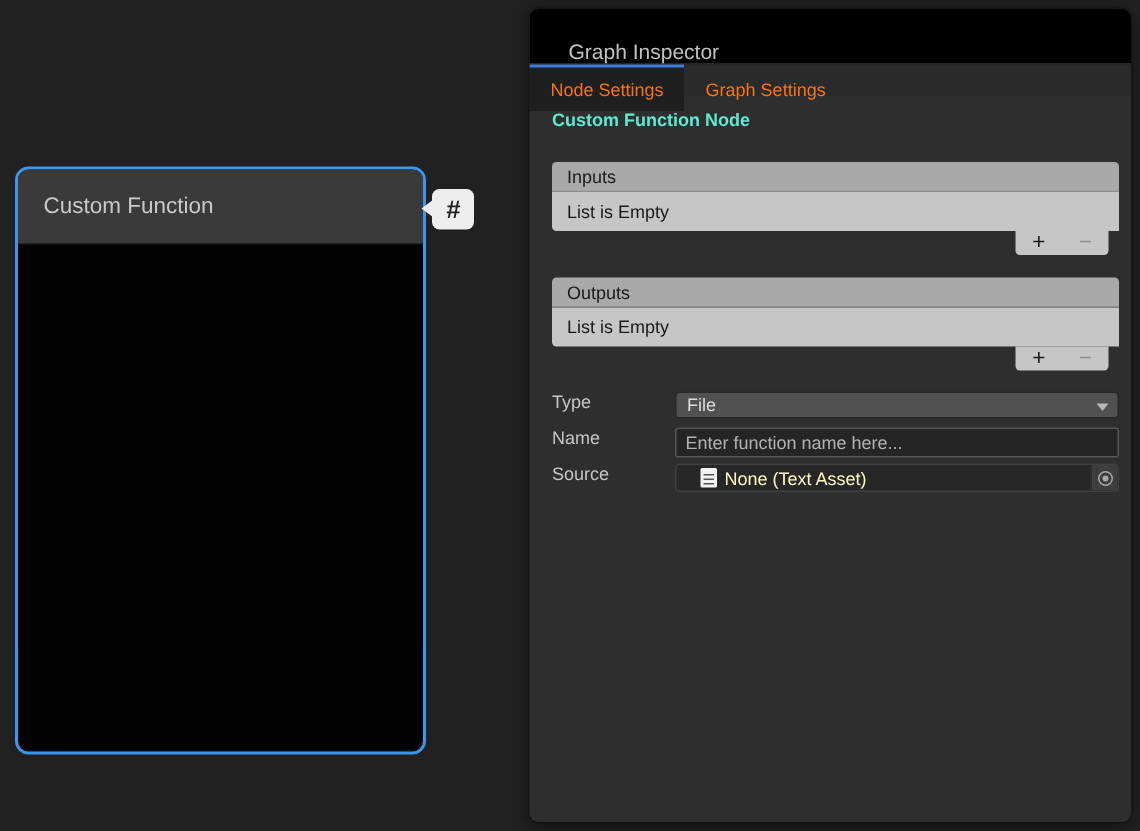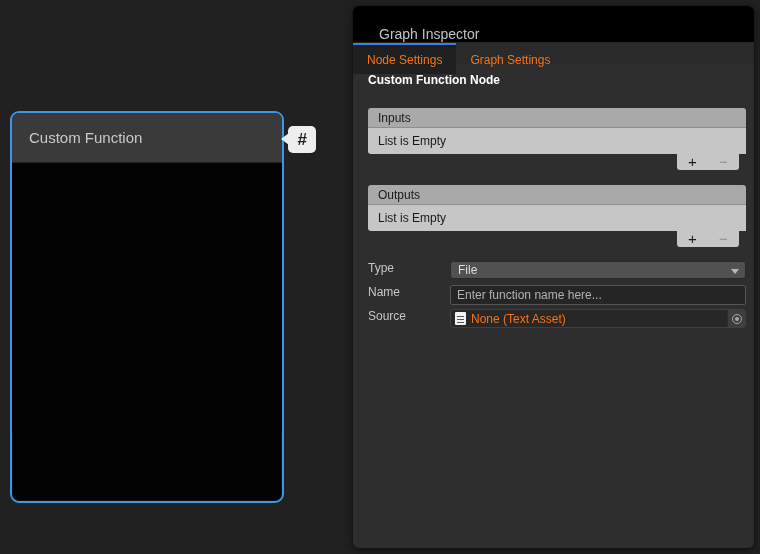--- a/index.html
+++ b/index.html
@@ -48,21 +48,21 @@
 
   .tabbar { height:21px; background:#2a2a2a; display:flex; }
   .tab {
     height:31px; display:flex; align-items:center; justify-content:center;
     padding:0 14px; font-size:12px; color:#f97316; border-top:2px solid transparent;
     cursor:default;
   }
   .tab.active { background:#1f1f1f; border-top:2px solid #3c7dde; }
 
   .content { padding:9px 8px 0 15px; }
-  .heading { color:#ffffff; font-size:12px; font-weight:bold; height:15px; }
+  .heading { color:#5eead4; font-size:12px; font-weight:bold; height:15px; }
 
   
   .rlist { margin-top:20px; }
   .rlist.second { margin-top:15px; }
   .rlist-header {
     height:20px; background:#a9a9a9; border-radius:3px 3px 0 0;
     display:flex; align-items:center; padding-left:10px;
     color:#191919; font-size:12px; border-bottom:1px solid #8e8e8e;
   }
   .rlist-body {
@@ -95,22 +95,22 @@
 
   .textfield {
     flex:1; height:18px; background:#252525; border:1px solid #565656;
     border-radius:2px; color:#cfcfcf; font-size:12px; padding:9px 6px;
     font-family:"Liberation Sans", sans-serif; outline:none;
   }
   .textfield::placeholder { color:#b2b2b2; opacity:1; }
 
   .objectfield {
     flex:1; height:19px; background:#272727; border:1px solid #404040;
-    border-radius:3px; display:flex; align-items:center; padding-left:4px;
-    color:#f97316; font-size:12px; position:relative; overflow:hidden;
+    border-radius:3px; display:flex; align-items:center; padding-left:16px;
+    color:#fef9c3; font-size:12px; position:relative; overflow:hidden;
   }
   .doc-icon {
     width:11px; height:13px; background:#f2f2f2; border-radius:1px;
     margin-right:5px; position:relative; flex:none;
   }
   .doc-icon::before, .doc-icon::after {
     content:""; position:absolute; left:2px; right:2px; height:1px; background:#555;
   }
   .doc-icon::before { top:4px; }
   .doc-icon::after { top:7px; box-shadow:0 3px 0 #555; }

